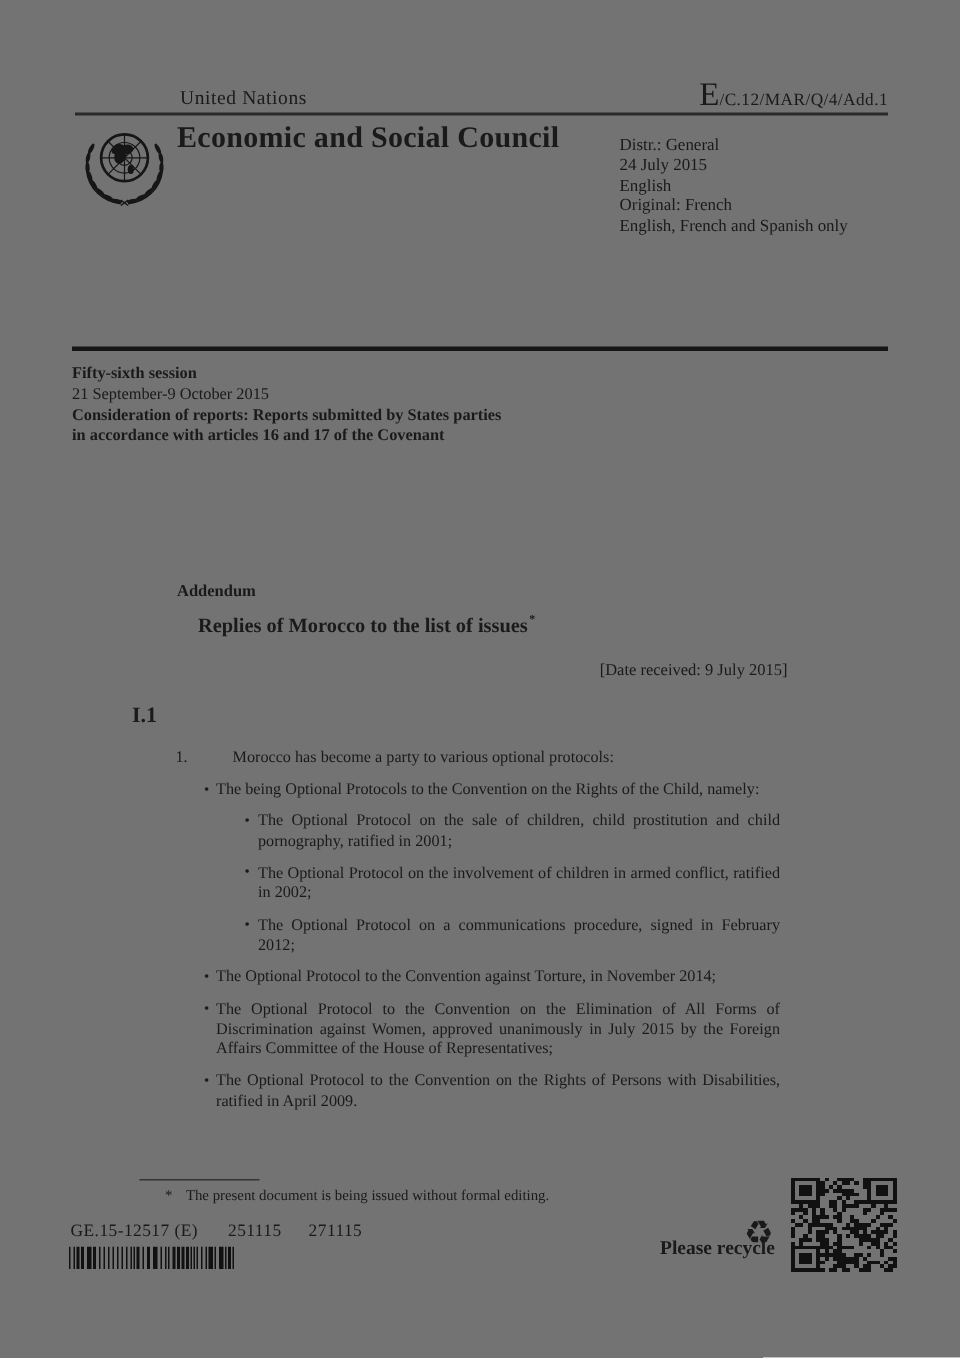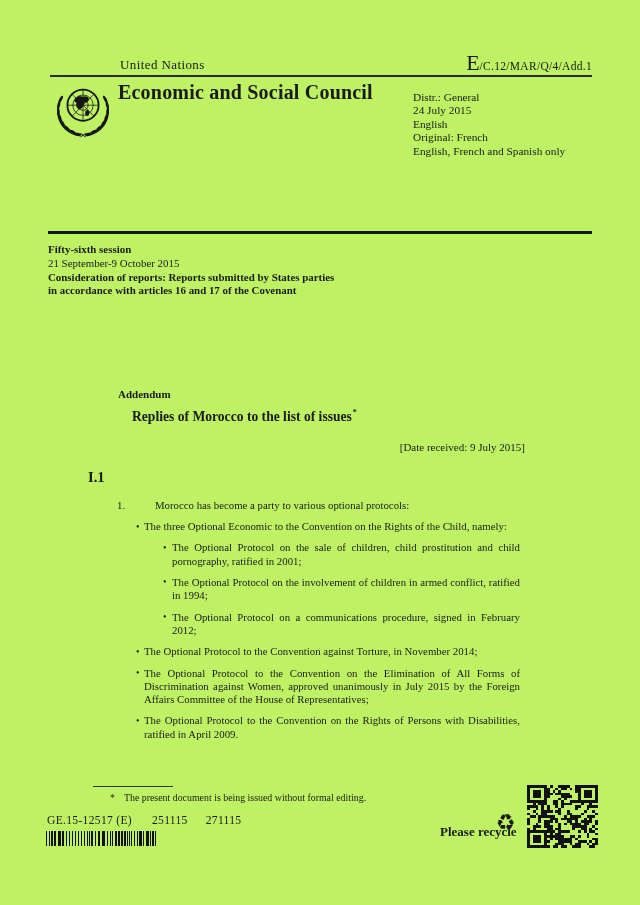--- a/index.html
+++ b/index.html
@@ -1,18 +1,18 @@
 <!DOCTYPE html>
 <html><head>
 <meta charset="utf-8">
 <style>
   * { margin:0; padding:0; box-sizing:border-box; }
   html,body { background:#fff; }
   .page {
-    position:relative; width:640px; height:905px; background:#bef264;
+    position:relative; width:640px; height:905px; background:#737373;
     font-family:"Liberation Serif", serif; color:#1a1a1a; overflow:hidden;
   }
   
   .un-title { position:absolute; left:120px; top:57px; font-size:13px; letter-spacing:.4px; }
   .doc-symbol { position:absolute; right:48px; top:50px; white-space:nowrap;margin-left:20px; }
   .doc-symbol .big { font-size:22px; }
   .doc-symbol .small { font-size:11.5px; letter-spacing:.3px; }
   .rule1 { position:absolute; left:50px; top:75px; width:542px; height:2px; background:#2a2a2a; }
   .emblem { position:absolute; left:53px; top:81px; width:60px; height:58px; }
   .council { position:absolute; left:118px; top:81px; font-size:20px; font-weight:bold; letter-spacing:.2px; }
@@ -108,23 +108,23 @@
 
   <div class="addendum">Addendum</div>
   <div class="subtitle"><span>Replies of Morocco to the list of issues</span><sup>*</sup></div>
   <div class="date-received">[Date received: 9 July 2015]</div>
 
   <div class="section-heading">I.1</div>
   <div class="para-number">1.</div>
   <div class="para-text">Morocco has become a party to various optional protocols:</div>
 
   <div class="bullets">
-    <div class="bullet lvl1">The three Optional Economic to the Convention on the Rights of the Child, namely:</div>
+    <div class="bullet lvl1">The being Optional Protocols to the Convention on the Rights of the Child, namely:</div>
     <div class="bullet lvl2">The Optional Protocol on the sale of children, child prostitution and child pornography, ratified in 2001;</div>
-    <div class="bullet lvl2">The Optional Protocol on the involvement of children in armed conflict, ratified in 1994;</div>
+    <div class="bullet lvl2">The Optional Protocol on the involvement of children in armed conflict, ratified in 2002;</div>
     <div class="bullet lvl2">The Optional Protocol on a communications procedure, signed in February 2012;</div>
     <div class="bullet lvl1">The Optional Protocol to the Convention against Torture, in November 2014;</div>
     <div class="bullet lvl1">The Optional Protocol to the Convention on the Elimination of All Forms of Discrimination against Women, approved unanimously in July 2015 by the Foreign Affairs Committee of the House of Representatives;</div>
     <div class="bullet lvl1">The Optional Protocol to the Convention on the Rights of Persons with Disabilities, ratified in April 2009.</div>
   </div>
 
   <div class="footnote-rule"></div>
   <div class="footnote"><span class="marker">*</span><span>The present document is being issued without formal editing.</span></div>
 
   <div class="ge-line"><span>GE.15-12517 (E)</span><span class="gap1"></span><span>251115</span><span class="gap2"></span><span>271115</span></div>

